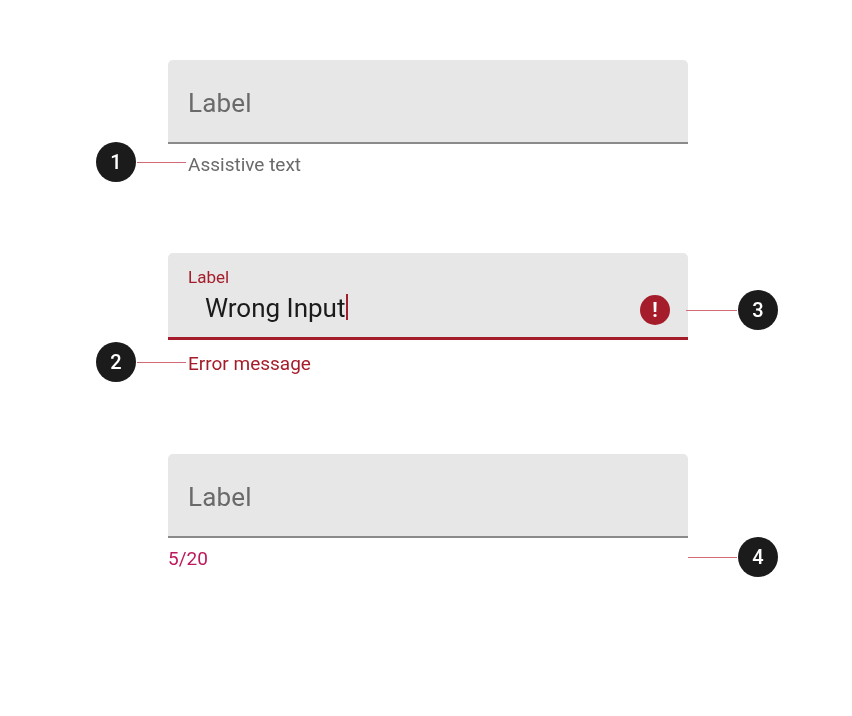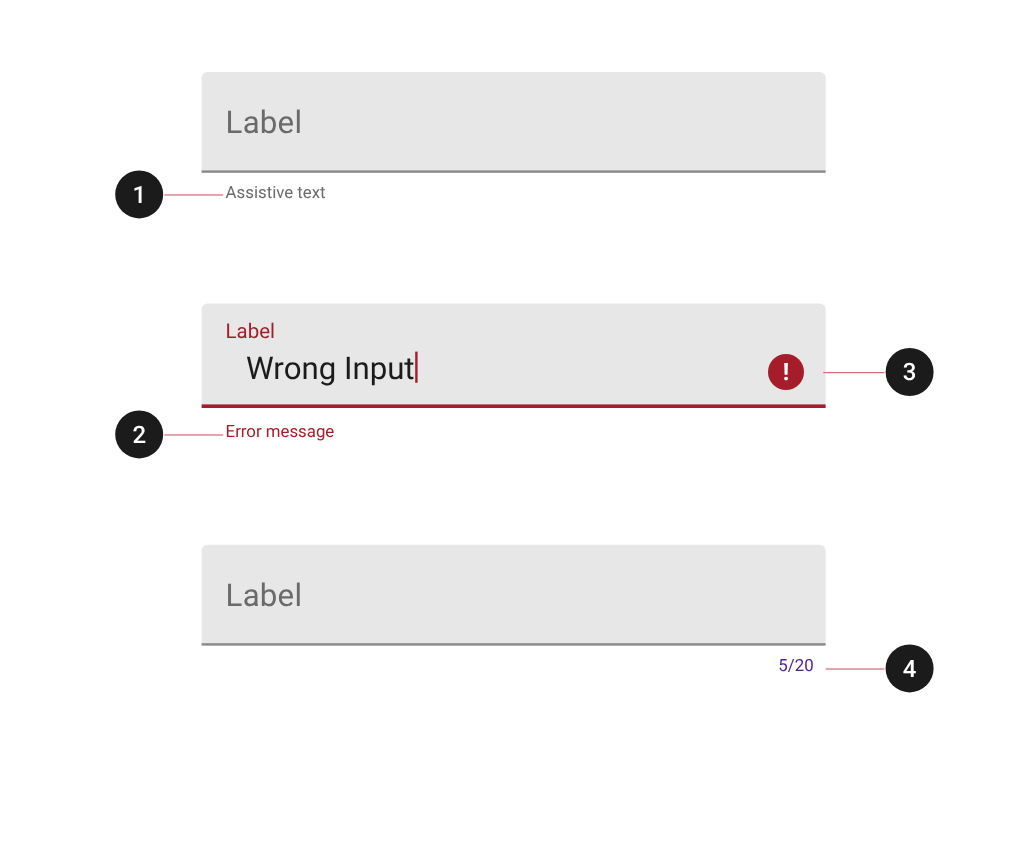--- a/index.html
+++ b/index.html
@@ -61,25 +61,25 @@
     background: #a51d2a;
     vertical-align: -3px;
     margin-left: 1px;
   }
 
   
   .helper-row {
     position: absolute;
     left: 168px;
     width: 520px;
-    font-size: 14px;
+    font-size: 19px;
   }
   .helper-text { color: #6a6a6a; padding-left: 20px; }
   .error-text { color: #a51d2a; padding-left: 20px; }
-  .counter-text { color: #4c1d95; text-align: right; padding-right: 10px; }
+  .counter-text { color: #be185d; padding-right: 10px; }
 
   
   .bubble {
     position: absolute;
     width: 40px;
     height: 40px;
     border-radius: 50%;
     background: #1b1b1b;
     color: #fff;
     font-size: 20px;

